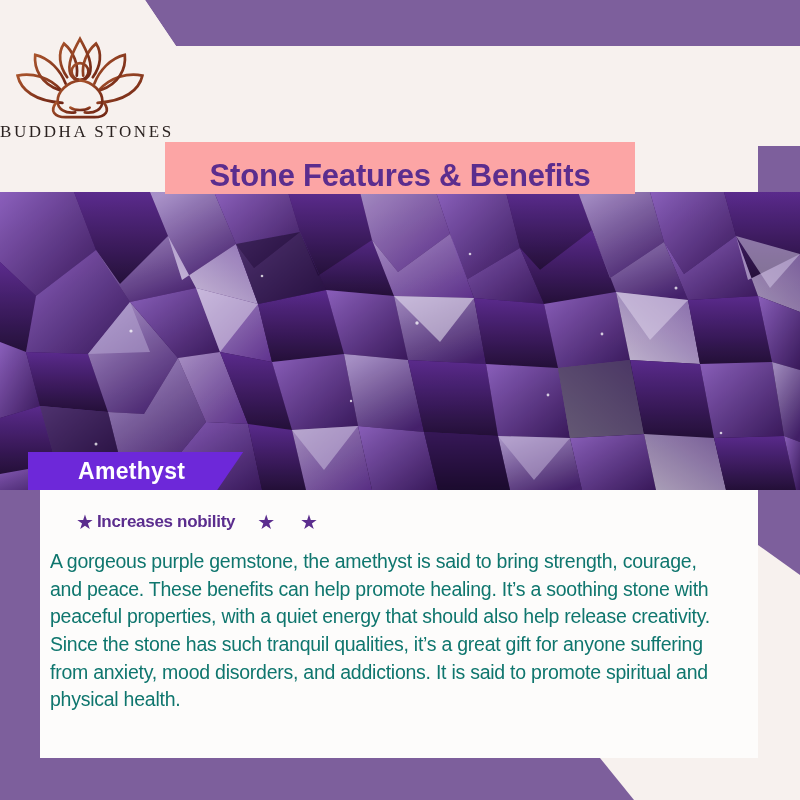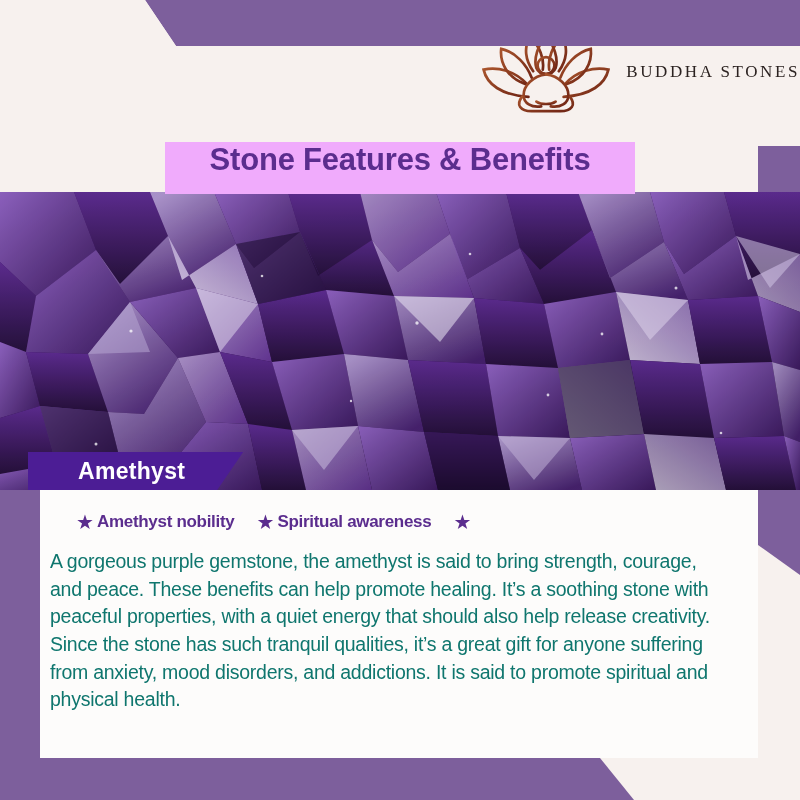--- a/index.html
+++ b/index.html
@@ -33,61 +33,61 @@
   .frame-bottom {
     position:absolute; left:0; bottom:0; width:800px; height:42px;
     background:#7d5f9c;
     -webkit-clip-path: polygon(0 0, 600px 0, 634px 42px, 0 42px);
     clip-path: polygon(0 0, 600px 0, 634px 42px, 0 42px);
   }
 
   
   .header {
     position:absolute; top:0; left:0; width:800px; height:146px;
-    display:flex; flex-direction:row;
-    align-items:center; justify-content:flex-end;
+    display:flex; flex-direction:column;
+    justify-content:flex-end;
     padding-bottom:4px;
     background:#f7f1ee;
     -webkit-clip-path: polygon(0 0, 145px 0, 176px 46px, 800px 46px, 800px 146px, 0 146px);
     clip-path: polygon(0 0, 145px 0, 176px 46px, 800px 46px, 800px 146px, 0 146px);
   }
   .logo-mark { width:160px; height:86px; display:block; }
   .logo-text {
     font-family:"Liberation Serif", serif;
     font-size:17px; letter-spacing:2.6px;
     color:#2b2220; font-weight:400;
     margin-top:2px;
   }
 
   
   .title-band {
     position:absolute; top:142px; left:165px;
     width:470px; height:52px;
-    background:#f0abfc;
-    display:flex; align-items:flex-start; justify-content:center;
+    background:#fca5a5;
+    display:flex; align-items:flex-end; justify-content:center;
     z-index:4;
   }
   .title-text {
     font-size:31px; font-weight:bold;
     color:#5b2d8e; letter-spacing:-0.2px;
     white-space:nowrap;
   }
 
   
   .hero {
     position:absolute; top:192px; left:0; width:800px; height:298px;
     overflow:hidden; background:#2a1340;
   }
   .hero svg { display:block; width:800px; height:298px; }
 
   
   .ribbon {
     position:absolute; left:28px; top:452px;
     height:38px; padding:0 58px 0 50px;
-    background:#4c1d95;
+    background:#6d28d9;
     display:flex; align-items:center;
     -webkit-clip-path: polygon(0 0, 100% 0, calc(100% - 26px) 100%, 0 100%);
     clip-path: polygon(0 0, 100% 0, calc(100% - 26px) 100%, 0 100%);
     z-index:5;
   }
   .ribbon-text {
     color:#ffffff; font-size:23px; font-weight:bold;
     letter-spacing:0.3px; white-space:nowrap;
   }
 
@@ -310,25 +310,24 @@
 <div class="ribbon">
   <span class="ribbon-text">Amethyst</span>
 </div>
 
 <section class="content">
   <div class="content-inner">
 
     <div class="benefits">
       <div class="benefit">
         <span class="star">★</span>
-        <span class="benefit-label">Amethyst nobility</span>
+        <span class="benefit-label">Increases nobility</span>
       </div>
       <div class="benefit">
         <span class="star">★</span>
-        <span class="benefit-label">Spiritual awareness</span>
       </div>
       <div class="benefit">
         <span class="star">★</span>
       </div>
     </div>
 
     <p class="body-copy">A gorgeous purple gemstone, the amethyst is said to bring strength, courage, and peace. These benefits can help promote healing. It’s a soothing stone with peaceful properties, with a quiet energy that should also help release creativity. Since the stone has such tranquil qualities, it’s a great gift for anyone suffering from anxiety, mood disorders, and addictions. It is said to promote spiritual and physical health.</p>
 
   </div>
 </section>

